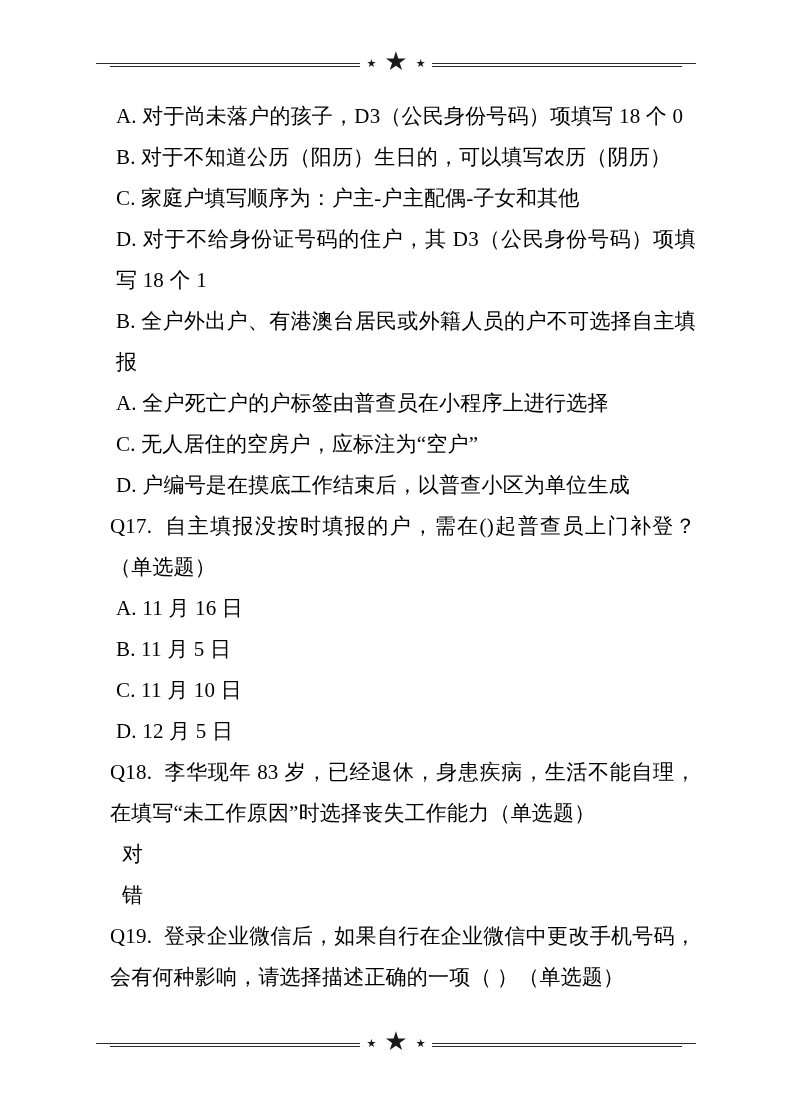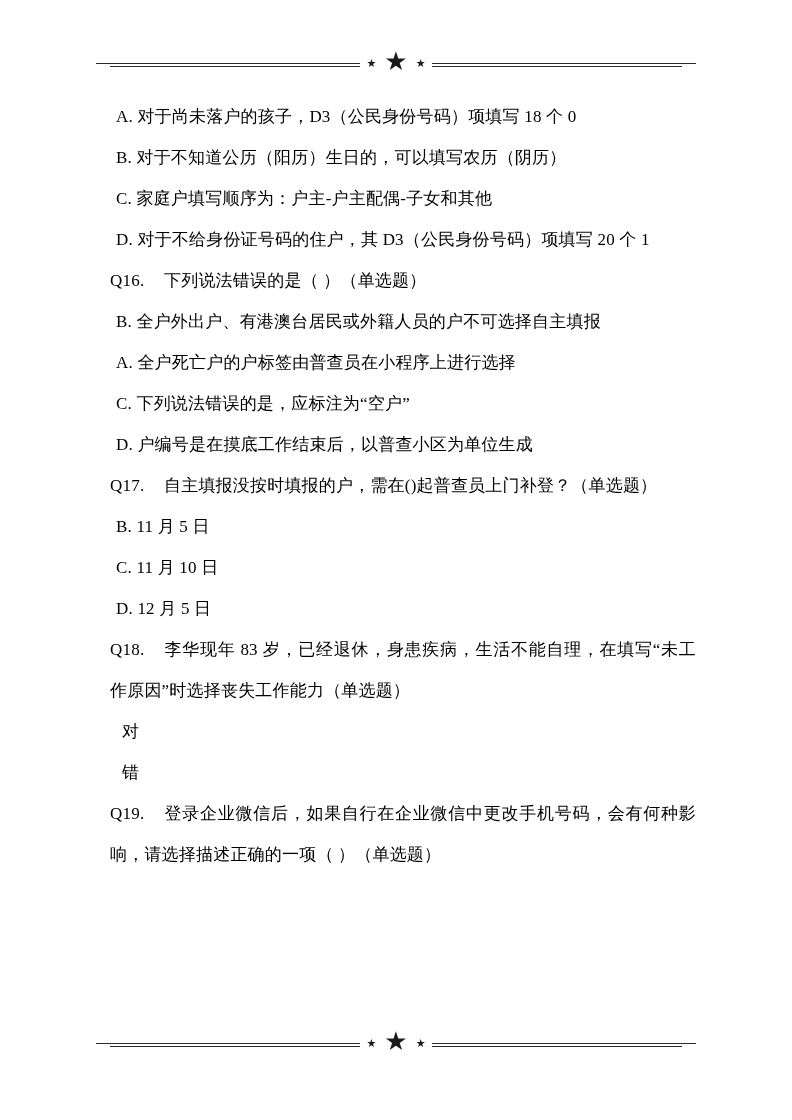--- a/index.html
+++ b/index.html
@@ -63,21 +63,21 @@
     position: relative;
     top: -1px;
   }
 
   
   .content {
     padding-top: 18px;
   }
   p.line-block {
     margin: 0 0 0 0;
-    font-size: 17px;
+    font-size: 21px;
     line-height: 41px;
     text-align: justify;
     text-indent: 0;
     letter-spacing: 0.2px;
     white-space: normal;
     font-family: Liberation Serif, serif;
   }
   p.q {
     text-indent: 0;
     padding-left: 14px;
@@ -106,31 +106,31 @@
     <span class="star-big">★</span>
     <span class="star-small">★</span>
     <span class="line right"></span>
   </div>
 
   <div class="content">
 
     <p class="line-block opt">A. 对于尚未落户的孩子，D3（公民身份号码）项填写 18 个 0</p>
     <p class="line-block opt">B. 对于不知道公历（阳历）生日的，可以填写农历（阴历）</p>
     <p class="line-block opt">C. 家庭户填写顺序为：户主-户主配偶-子女和其他</p>
-    <p class="line-block opt">D. 对于不给身份证号码的住户，其 D3（公民身份号码）项填写 20 个 1</p>
+    <p class="line-block opt">D. 对于不给身份证号码的住户，其 D3（公民身份号码）项填写 18 个 1</p>
 
-    <p class="line-block q"><span class="qnum">Q16.</span><span>下列说法错误的是（ ）（单选题）</span></p>
 
     <p class="line-block opt">B. 全户外出户、有港澳台居民或外籍人员的户不可选择自主填报</p>
     <p class="line-block opt">A. 全户死亡户的户标签由普查员在小程序上进行选择</p>
-    <p class="line-block opt">C. 下列说法错误的是，应标注为“空户”</p>
+    <p class="line-block opt">C. 无人居住的空房户，应标注为“空户”</p>
     <p class="line-block opt">D. 户编号是在摸底工作结束后，以普查小区为单位生成</p>
 
     <p class="line-block q"><span class="qnum">Q17.</span><span>自主填报没按时填报的户，需在()起普查员上门补登？（单选题）</span></p>
 
+    <p class="line-block opt">A. 11 月 16 日</p>
     <p class="line-block opt">B. 11 月 5 日</p>
     <p class="line-block opt">C. 11 月 10 日</p>
     <p class="line-block opt">D. 12 月 5 日</p>
 
     <p class="line-block q"><span class="qnum">Q18.</span><span>李华现年 83 岁，已经退休，身患疾病，生活不能自理，在填写“未工作原因”时选择丧失工作能力（单选题）</span></p>
 
     <p class="line-block ans">对</p>
     <p class="line-block ans">错</p>
 
     <p class="line-block q"><span class="qnum">Q19.</span><span>登录企业微信后，如果自行在企业微信中更改手机号码，会有何种影响，请选择描述正确的一项（ ）（单选题）</span></p>

